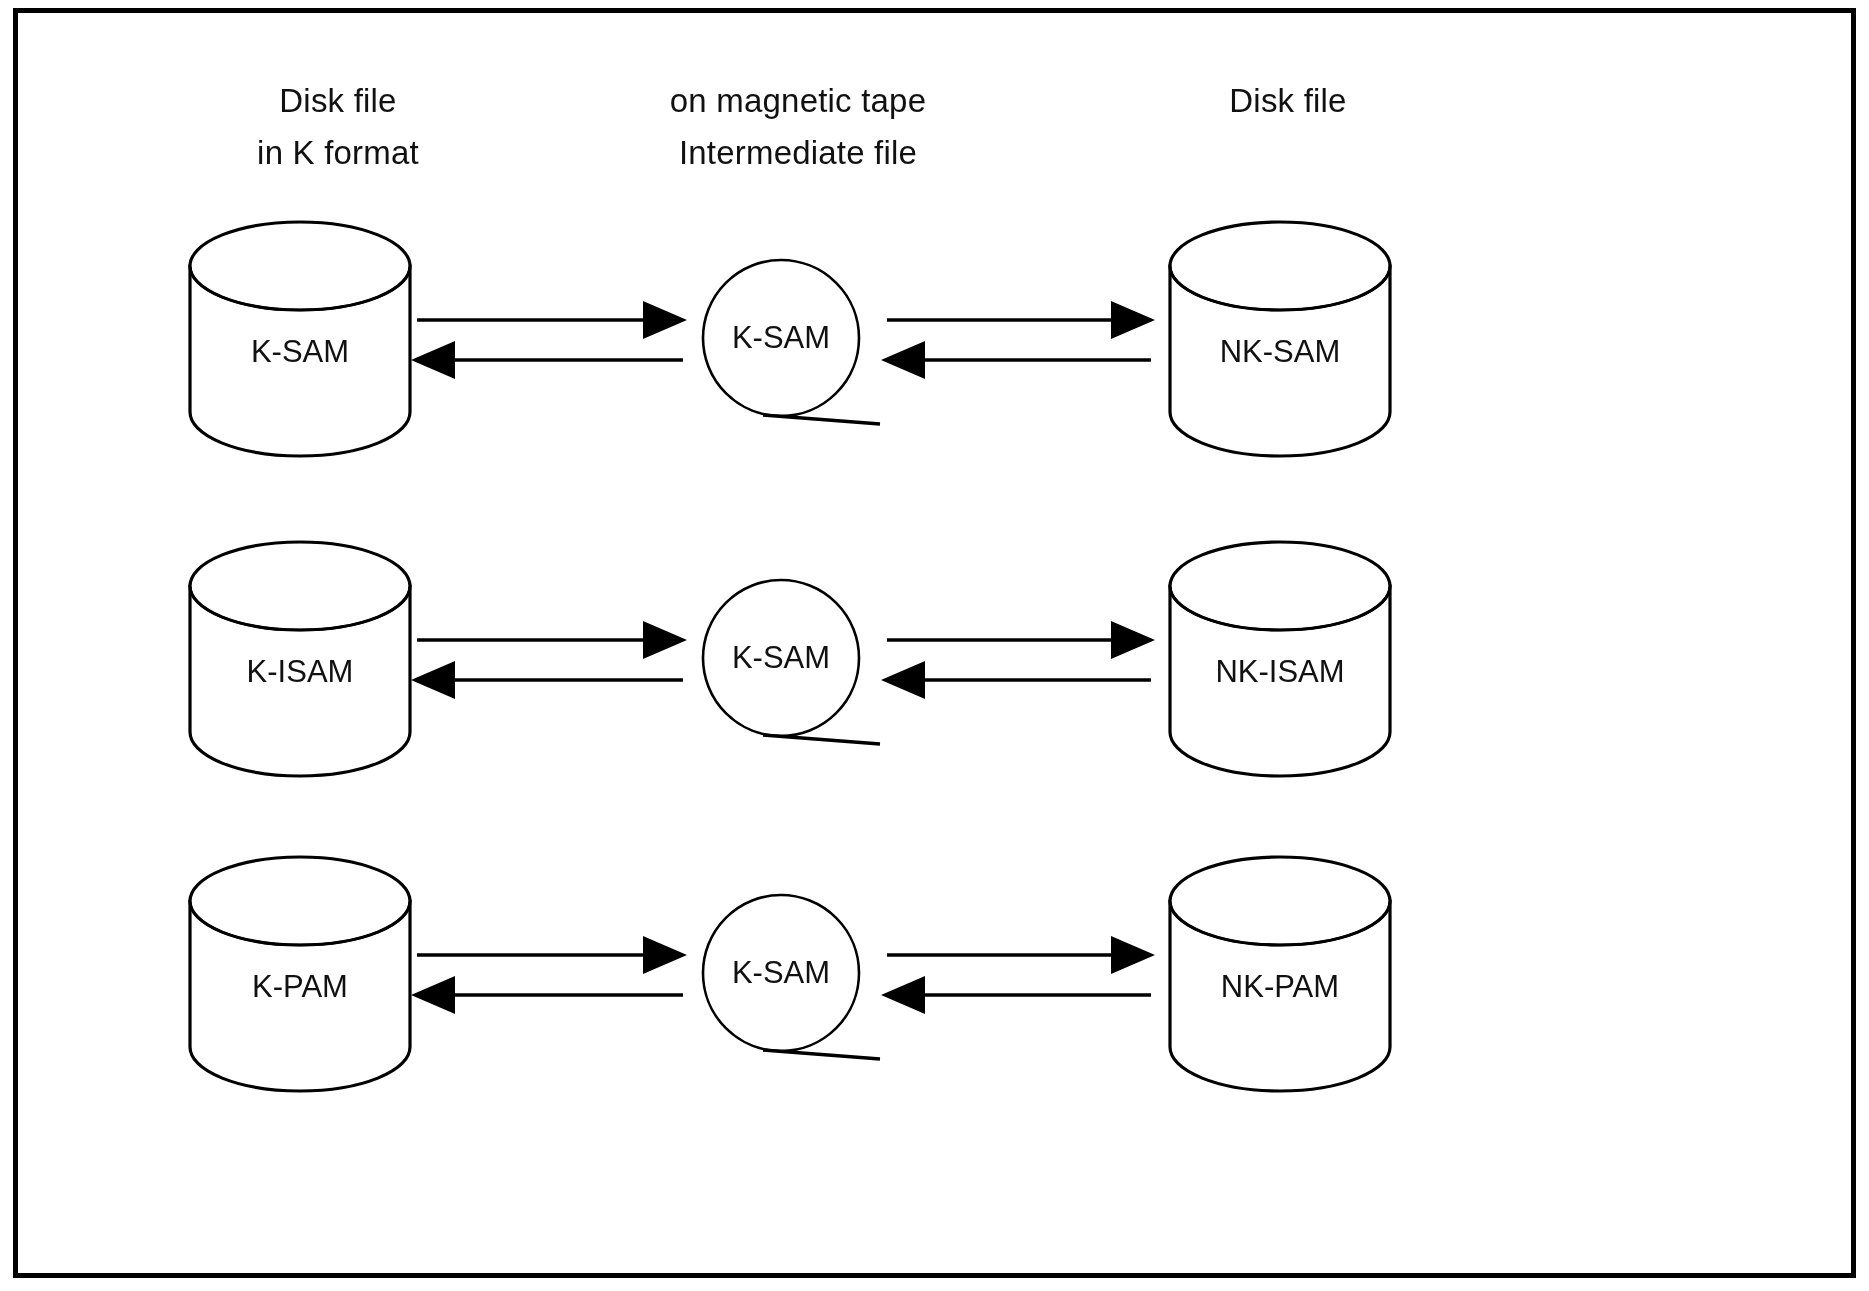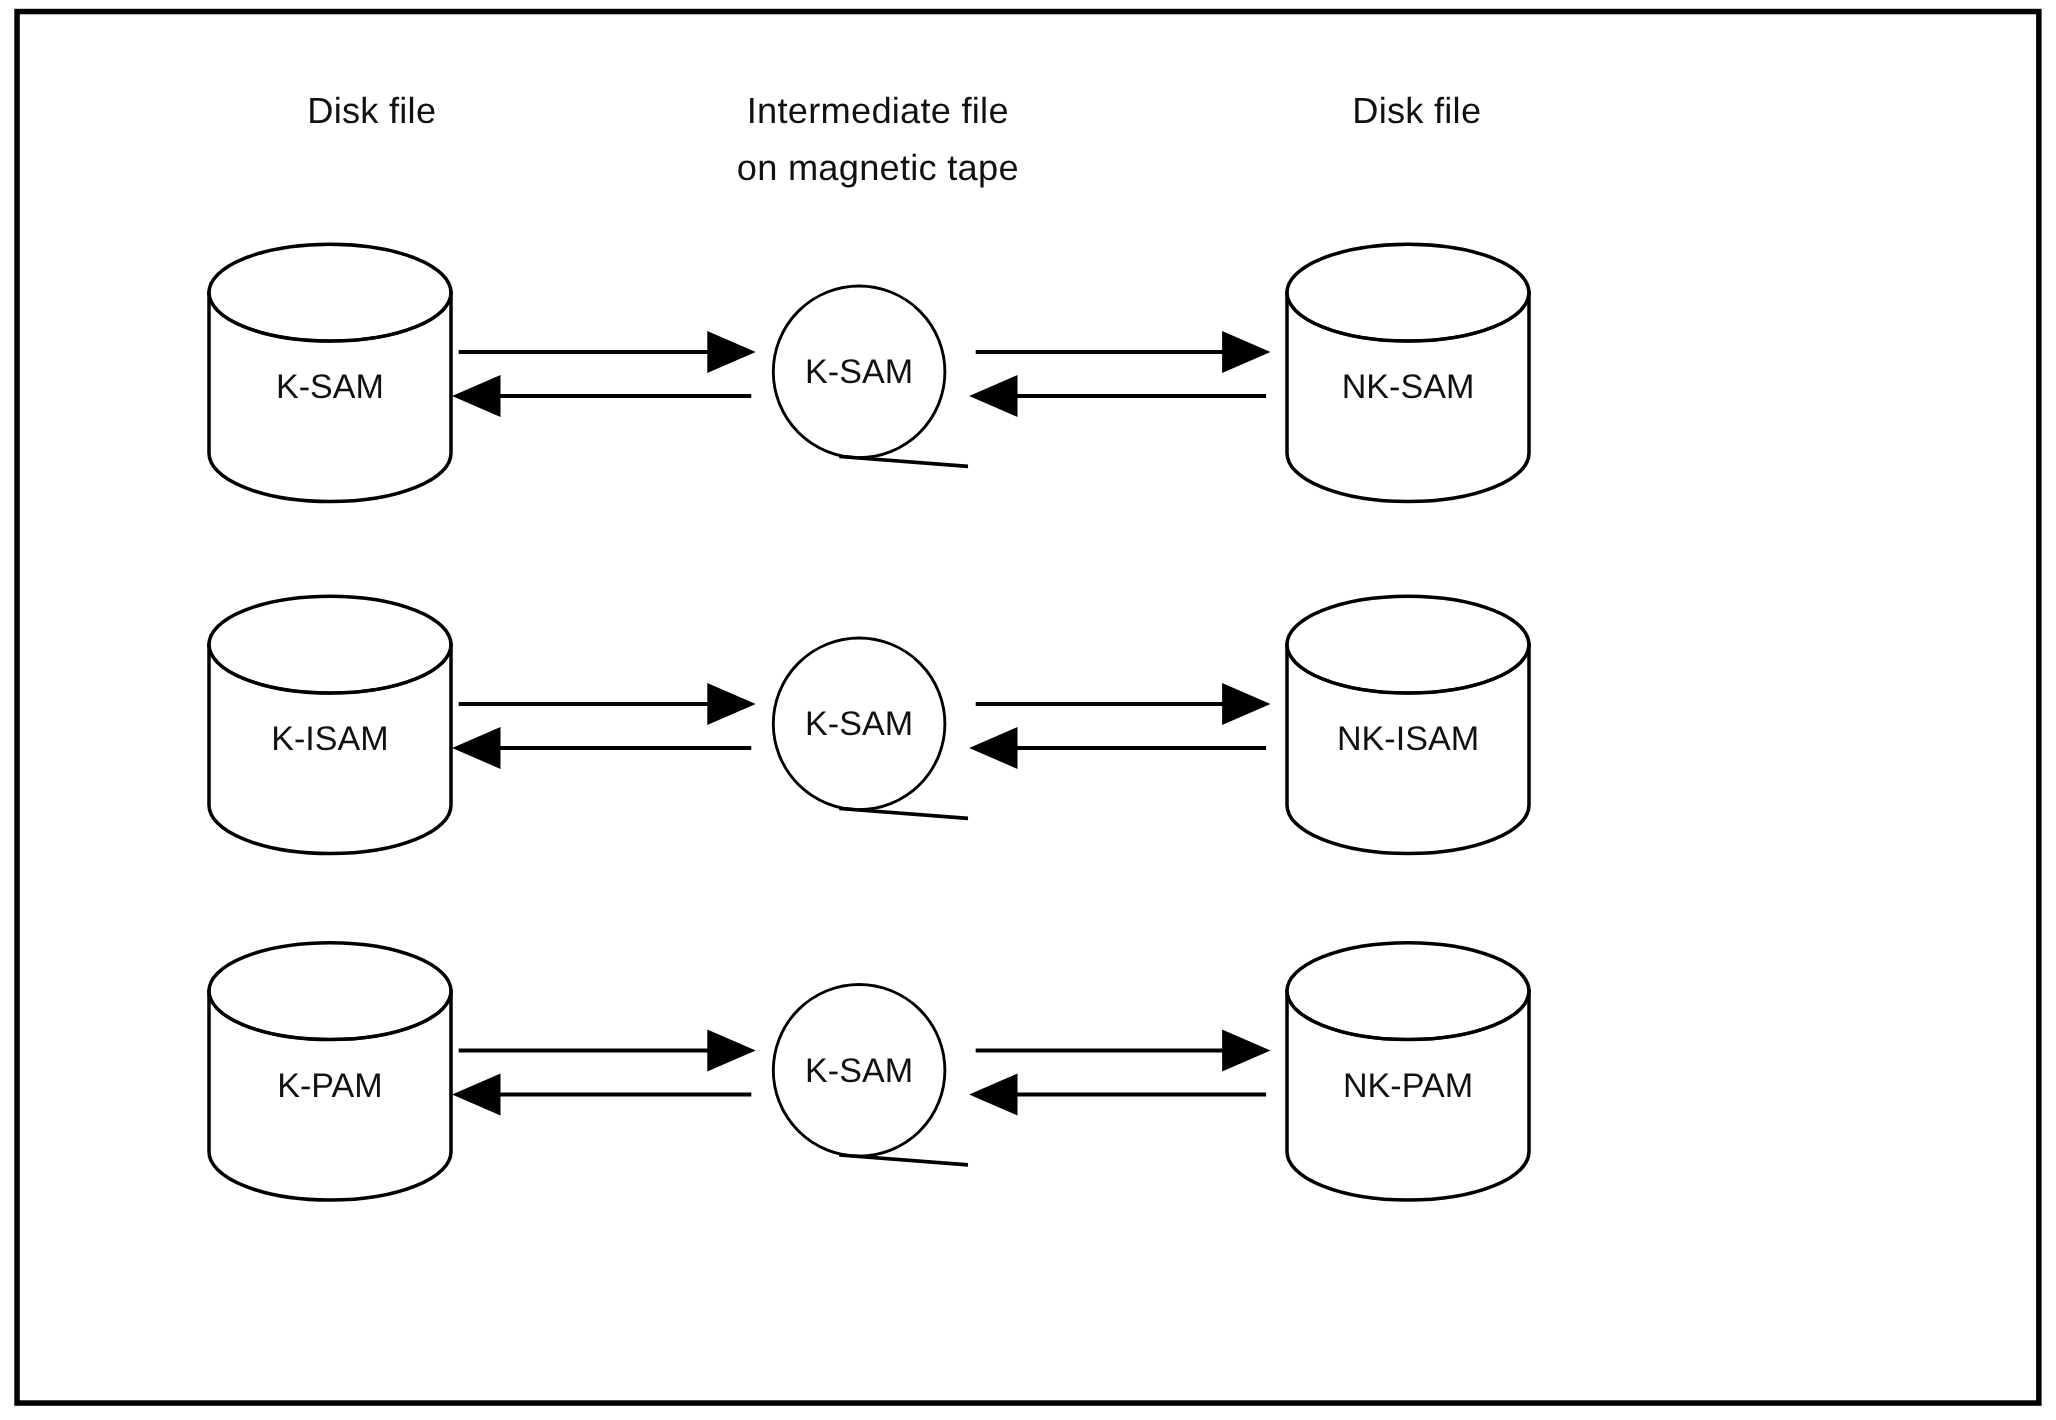--- a/index.html
+++ b/index.html
@@ -91,24 +91,25 @@
   }
 </style>
 </head>
 <body>
 
 <div id="page">
   <div id="frame">
 
     <div class="col-header" id="header-left">
       <span class="hl">Disk file</span>
+      <span class="hl">in K format</span>
     </div>
     <div class="col-header" id="header-middle">
+      <span class="hl">on magnetic tape</span>
       <span class="hl">Intermediate file</span>
-      <span class="hl">on magnetic tape</span>
     </div>
     <div class="col-header" id="header-right">
       <span class="hl">Disk file</span>
     </div>
 
     <div id="diagram">
       <svg viewBox="0 0 1843 1260" width="1843" height="1260" xmlns="http://www.w3.org/2000/svg">
 
         <g>
 

